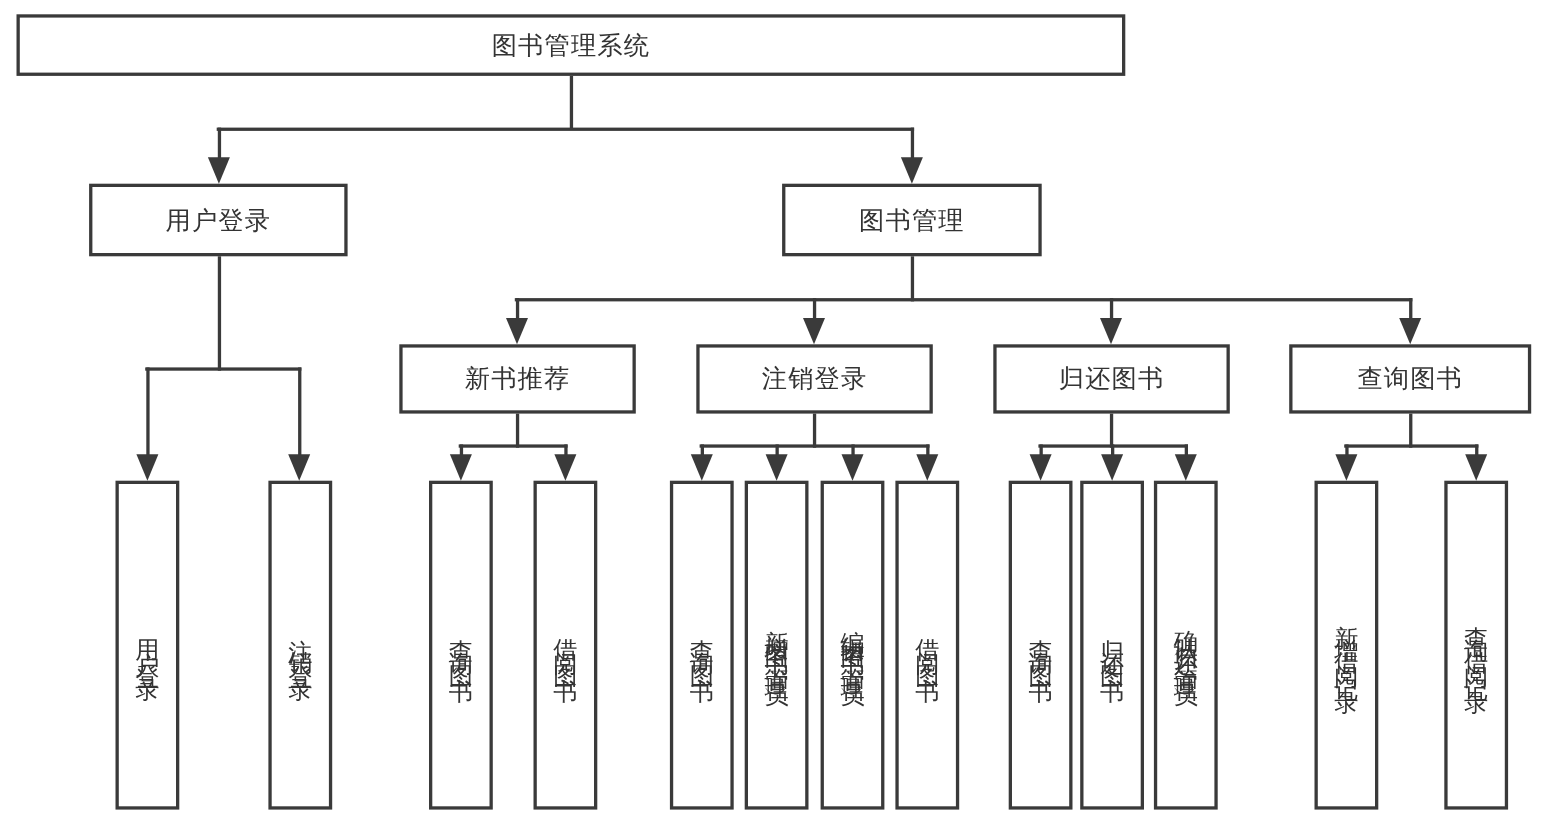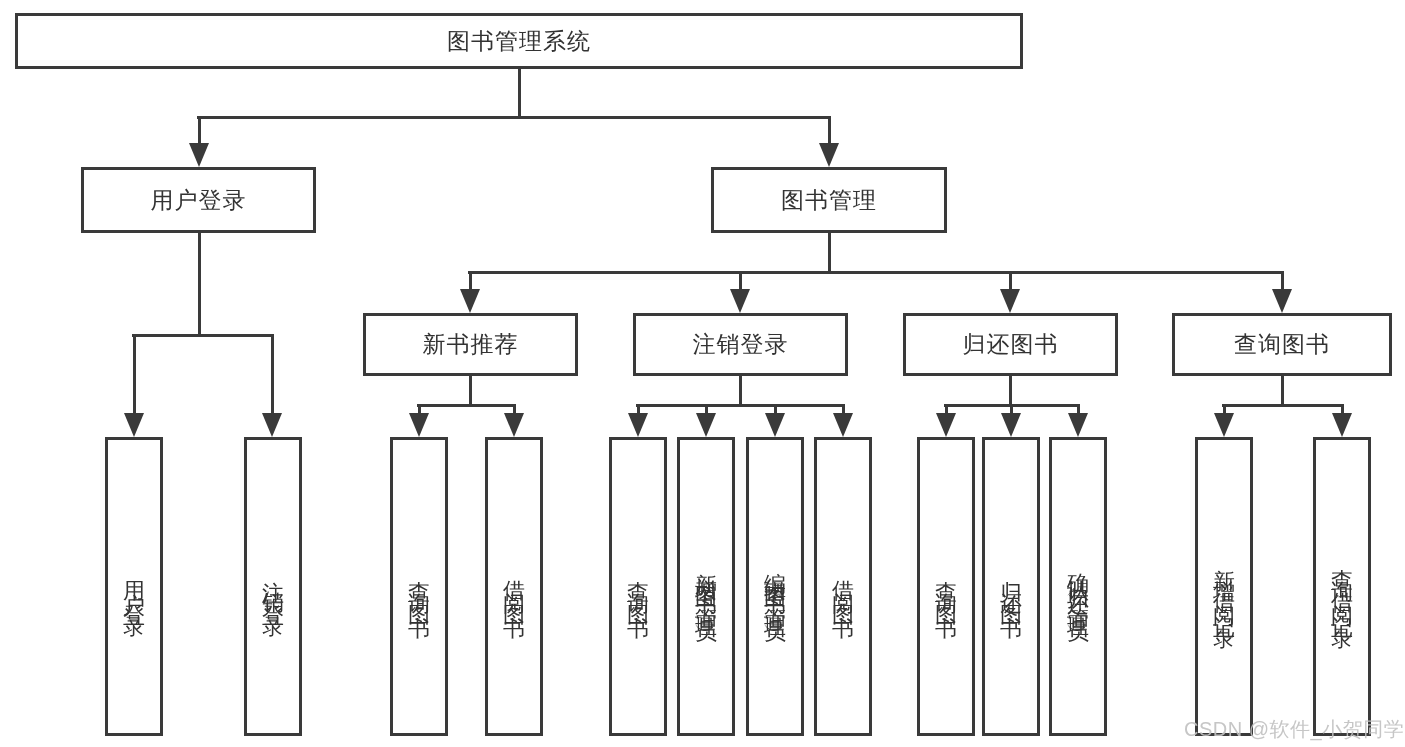--- a/index.html
+++ b/index.html
@@ -113,21 +113,20 @@
     <span class="vtext long">确认归还（管理员）</span>
   </div>
 
   <div class="box vbox" style="left:1195px;top:437px;width:58px;height:299px;">
     <span class="vtext">新增借阅记录</span>
   </div>
   <div class="box vbox" style="left:1313px;top:437px;width:58px;height:299px;">
     <span class="vtext">查询借阅记录</span>
   </div>
 
-  <div class="watermark">CSDN @软件_小贺同学</div>
 <div class="vline" style="left: 517.5px; top: 69px; width: 3px; height: 49px;"></div>
     <div class="vline" style="left: 197.5px; top: 233px; width: 3px; height: 104px;"></div>
     <div class="vline" style="left: 827.5px; top: 233px; width: 3px; height: 41px;"></div>
     <div class="vline" style="left: 468.5px; top: 376px; width: 3px; height: 31px;"></div>
     <div class="vline" style="left: 738.5px; top: 376px; width: 3px; height: 31px;"></div>
     <div class="vline" style="left: 1008.5px; top: 376px; width: 3px; height: 31px;"></div>
     <div class="vline" style="left: 1280.5px; top: 376px; width: 3px; height: 31px;"></div>
     <div class="hline" style="left: 197px; top: 116px; width: 634px; height: 3px;"></div>
     <div class="hline" style="left: 132px; top: 334px; width: 142px; height: 3px;"></div>
     <div class="hline" style="left: 468px; top: 271px; width: 816px; height: 3px;"></div>

